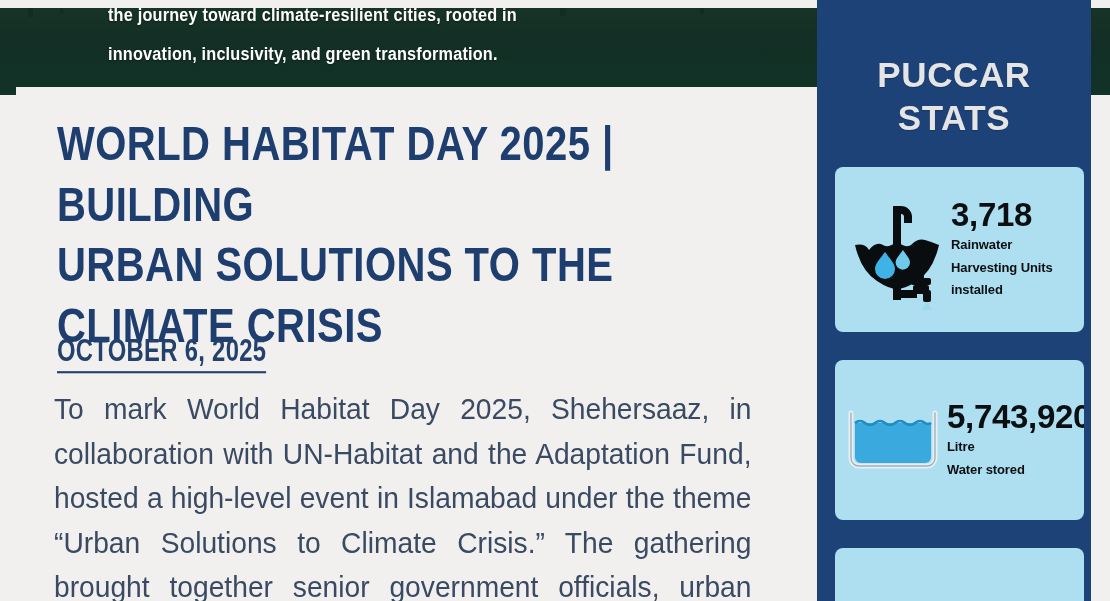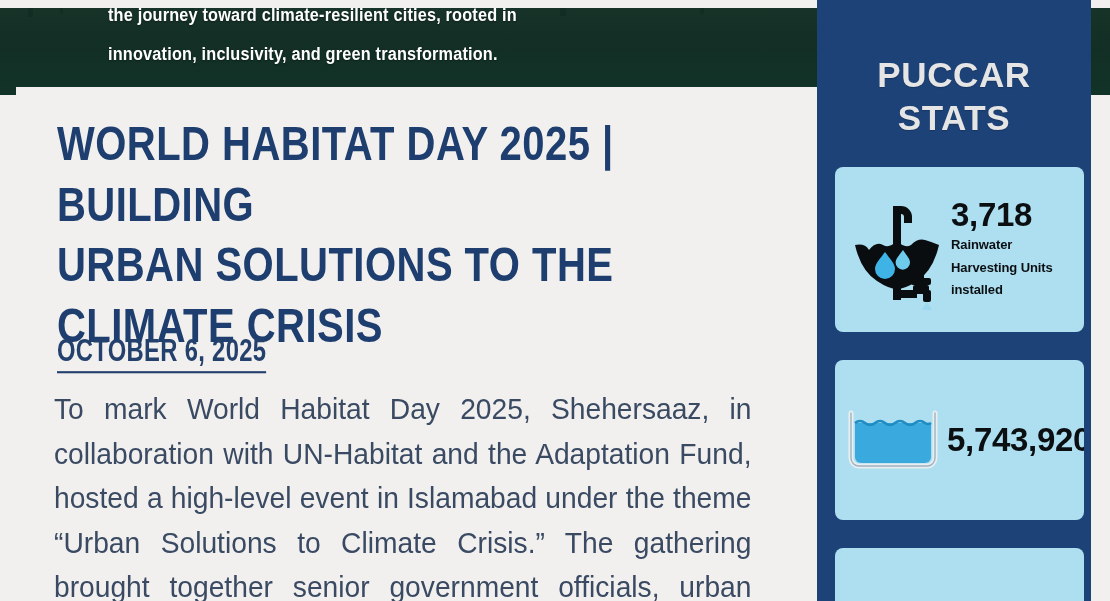--- a/index.html
+++ b/index.html
@@ -262,20 +262,22 @@
           <path d="M10 6 v45 a8 8 0 0 0 8 8 h68 a8 8 0 0 0 8 -8 V6" fill="none" stroke="#e8eef1" stroke-width="5" stroke-linecap="round"></path>
           <path d="M10 6 v45 a8 8 0 0 0 8 8 h68 a8 8 0 0 0 8 -8 V6" fill="none" stroke="#9fb3bd" stroke-width="1.4" stroke-linecap="round"></path>
 
           <path d="M14 16 h76 v34 a6 6 0 0 1 -6 6 H20 a6 6 0 0 1 -6 -6 Z" fill="#3aa9dd"></path>
 
           <path d="M14 16 q5 -4 10 0 q5 4 10 0 q5 -4 10 0 q5 4 10 0 q5 -4 10 0 q5 4 10 0 q5 -4 10 0 q3 2 6 0" fill="none" stroke="#1f8cc4" stroke-width="2.6"></path>
         </svg>
       </div>
       <div class="stat-txt">
         <div class="stat-num">5,743,920</div>
+        <div class="stat-lbl">Litre
+Water stored</div>
       </div>
     </div>
   </div>
 
   <div class="stat-card card3">
     <div class="stat-inner">
       <div class="stat-icon">
         <svg width="96" height="70" viewBox="0 0 96 70" aria-hidden="true">
           <path d="M30 18 h36 l14 10 v12 l-14 10 H30 L16 40 V28 Z" fill="#1f6f96" stroke="#0f4f70" stroke-width="3"></path>
           <circle cx="48" cy="34" r="12" fill="#addff0" stroke="#0f4f70" stroke-width="3"></circle>

